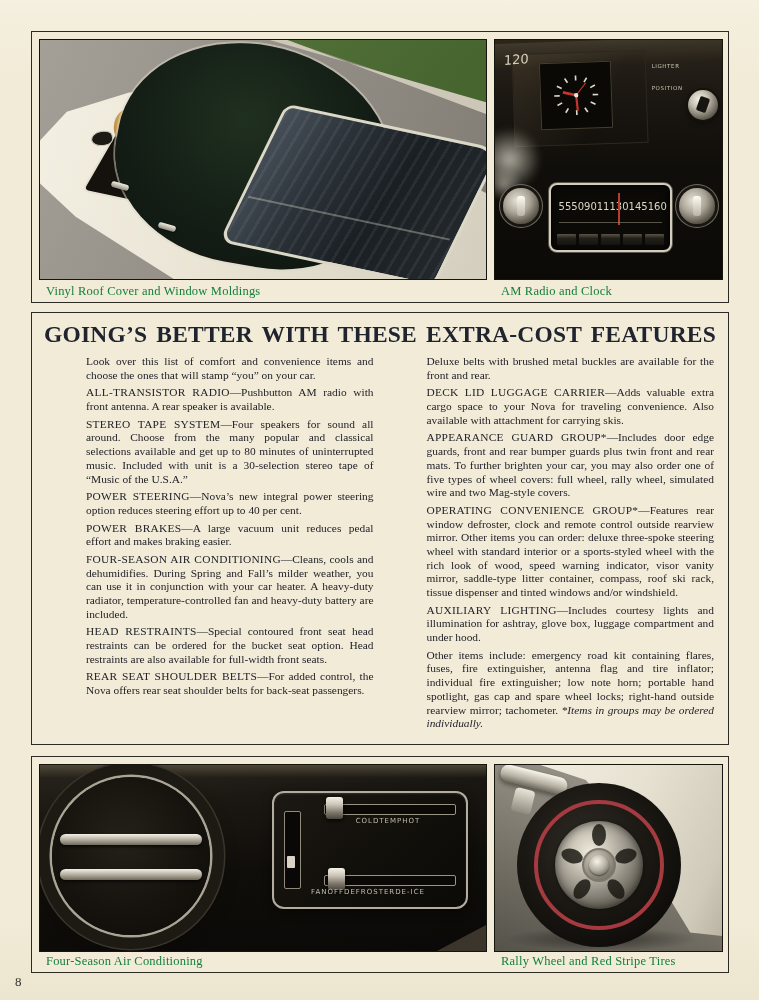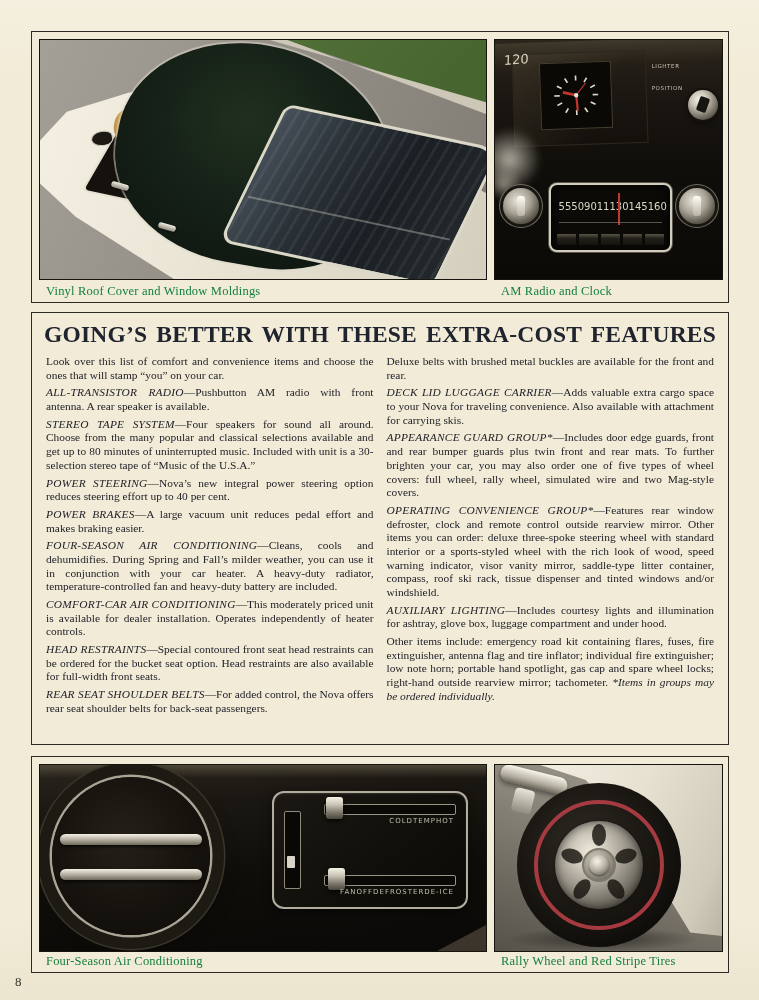--- a/index.html
+++ b/index.html
@@ -11,23 +11,23 @@
   .band{position:absolute;border:1.5px solid #2b2a24;background:#f1ebd7;box-sizing:border-box;}
   .band-top{left:31px;top:31px;width:698px;height:272px;}
   .band-text{left:31px;top:312px;width:698px;height:433px;overflow:hidden;}
   .band-bottom{left:31px;top:756px;width:698px;height:217px;}
   .photo{position:absolute;overflow:hidden;border:1px solid #15140f;box-sizing:border-box;}
   .cap{position:absolute;bottom:3px;font-size:12.5px;color:#15803d;letter-spacing:.2px;white-space:nowrap;}
 
   
   .headline{margin:8px 10px 5px;text-align:center;font-size:23.5px;letter-spacing:.2px;word-spacing:3px;color:#20242f;}
   .cols{display:flex;gap:13px;padding:2px 14px 0;}
-  .col{flex:1;min-width:0;}
+  .col{flex:1;min-width:0;margin-left:40px;}
   .para{margin:0 0 4px;font-size:11.4px;line-height:1.2;text-align:justify;}
-  .term{letter-spacing:.25px;font-style:italic;}
+  .term{letter-spacing:.25px;}
   .ital{font-style:italic;}
 
   
   .p-tl{left:7px;top:7px;width:448px;height:241px;background:linear-gradient(115deg,#a4a098 0%,#918d85 55%,#7f7b73 100%);}
   .shape{position:absolute;}
   .t-grass{left:0;top:0;width:100%;height:100%;background:linear-gradient(130deg,#5d7d40,#47652f 70%);clip-path:polygon(55% 0,100% 0,100% 28%);}
   .t-curb{left:0;top:0;width:100%;height:100%;background:#ccc7b7;clip-path:polygon(51.5% 0,55.5% 0,100% 31%,100% 26%);}
   .t-white{left:0;top:0;width:100%;height:100%;
     background:linear-gradient(105deg,#f4f0e3 0%,#e9e4d4 45%,#d3cebd 100%);
     clip-path:polygon(0 42%,6% 30%,20% 22%,38% 20%,55% 26%,78% 44%,100% 64%,100% 100%,30% 100%,8% 74%,0 60%);}
@@ -104,21 +104,21 @@
     background:linear-gradient(140deg,#1c1914 0%,#12100b 50%,#0c0a07 100%);
     box-shadow:0 3px 10px rgba(0,0,0,.5), inset 0 1px 2px rgba(255,255,255,.12);}
   .fan-slot{left:10px;top:18px;width:15px;height:76px;border:1.5px solid #8f8a7c;background:#090806;border-radius:2px;}
   .fan-slot::after{content:"";position:absolute;left:2px;top:44px;width:8px;height:12px;background:#d8d3c5;border-radius:1px;}
   .ac-rows{position:absolute;left:34px;right:10px;top:7px;bottom:4px;display:flex;flex-direction:column;justify-content:space-between;}
   .ac-row{position:relative;height:32px;}
   .slot{position:absolute;left:16px;right:0;top:4px;height:9px;border:1.5px solid #9a9486;background:#0a0906;border-radius:2px;}
   .lever{position:absolute;top:-3px;width:17px;height:22px;border-radius:3px;
     background:linear-gradient(#f6f2e6 0%,#c9c4b6 35%,#7e796c 70%,#4a463c 100%);box-shadow:0 2px 4px rgba(0,0,0,.7);}
   .lv1{left:18px;}.lv2{left:14px;}.lv3{left:20px;}
-  .lbls{position:absolute;left:14px;right:2px;top:17px;display:flex;justify-content:flex-end;
+  .lbls{position:absolute;left:14px;right:2px;top:17px;display:flex;justify-content:center;
     font-size:7px;color:#c3bdac;font-family:"DejaVu Sans",sans-serif;letter-spacing:1px;}
   .lbls-wide{left:-26px;}
   .bl-corner{right:0;bottom:0;width:70px;height:26px;background:#403a30;clip-path:polygon(30% 100%,100% 0,100% 100%);opacity:.9;}
 
   
   .p-br{left:462px;top:7px;width:229px;height:188px;background:linear-gradient(200deg,#a19d92 0%,#8d897e 35%,#6f6b61 70%,#55524a 100%);}
   .w-body{left:0;top:0;width:100%;height:100%;
     background:linear-gradient(115deg,#f6f2e5 0%,#e6e1d1 50%,#cfcaba 85%,#b5b0a0 100%);
     clip-path:polygon(20% 0,100% 0,100% 92%,86% 90%,72% 62%,56% 30%,40% 8%);}
   .w-bumper{left:2%;top:3%;width:30%;height:9%;transform:rotate(14deg);border-radius:8px;
@@ -229,21 +229,20 @@
 <div class="band band-text">
   <h1 class="headline">GOING’S BETTER WITH THESE EXTRA-COST FEATURES</h1>
   <div class="cols">
     <div class="col">
       <p class="para"><span>Look over this list of comfort and convenience items and choose the ones that will stamp “you” on your car.</span></p>
       <p class="para"><span class="term">ALL-TRANSISTOR RADIO</span><span>—Pushbutton AM radio with front antenna. A rear speaker is available.</span></p>
       <p class="para"><span class="term">STEREO TAPE SYSTEM</span><span>—Four speakers for sound all around. Choose from the many popular and classical selections available and get up to 80 minutes of uninterrupted music. Included with unit is a 30-selection stereo tape of “Music of the U.S.A.”</span></p>
       <p class="para"><span class="term">POWER STEERING</span><span>—Nova’s new integral power steering option reduces steering effort up to 40 per cent.</span></p>
       <p class="para"><span class="term">POWER BRAKES</span><span>—A large vacuum unit reduces pedal effort and makes braking easier.</span></p>
       <p class="para"><span class="term">FOUR-SEASON AIR CONDITIONING</span><span>—Cleans, cools and dehumidifies. During Spring and Fall’s milder weather, you can use it in conjunction with your car heater. A heavy-duty radiator, temperature-controlled fan and heavy-duty battery are included.</span></p>
-      <p class="para"><span class="term">COMFORT-CAR AIR CONDITIONING</span><span>—This moderately priced unit is available for dealer installation. Operates independently of heater controls.</span></p>
       <p class="para"><span class="term">HEAD RESTRAINTS</span><span>—Special contoured front seat head restraints can be ordered for the bucket seat option. Head restraints are also available for full-width front seats.</span></p>
       <p class="para"><span class="term">REAR SEAT SHOULDER BELTS</span><span>—For added control, the Nova offers rear seat shoulder belts for back-seat passengers.</span></p>
     </div>
     <div class="col">
       <p class="para"><span>Deluxe belts with brushed metal buckles are available for the front and rear.</span></p>
       <p class="para"><span class="term">DECK LID LUGGAGE CARRIER</span><span>—Adds valuable extra cargo space to your Nova for traveling convenience. Also available with attachment for carrying skis.</span></p>
       <p class="para"><span class="term">APPEARANCE GUARD GROUP*</span><span>—Includes door edge guards, front and rear bumper guards plus twin front and rear mats. To further brighten your car, you may also order one of five types of wheel covers: full wheel, rally wheel, simulated wire and two Mag-style covers.</span></p>
       <p class="para"><span class="term">OPERATING CONVENIENCE GROUP*</span><span>—Features rear window defroster, clock and remote control outside rearview mirror. Other items you can order: deluxe three-spoke steering wheel with standard interior or a sports-styled wheel with the rich look of wood, speed warning indicator, visor vanity mirror, saddle-type litter container, compass, roof ski rack, tissue dispenser and tinted windows and/or windshield.</span></p>
       <p class="para"><span class="term">AUXILIARY LIGHTING</span><span>—Includes courtesy lights and illumination for ashtray, glove box, luggage compartment and under hood.</span></p>
       <p class="para"><span>Other items include: emergency road kit containing flares, fuses, fire extinguisher, antenna flag and tire inflator; individual fire extinguisher; low note horn; portable hand spotlight, gas cap and spare wheel locks; right-hand outside rearview mirror; tachometer. </span><span class="ital">*Items in groups may be ordered individually.</span></p>

